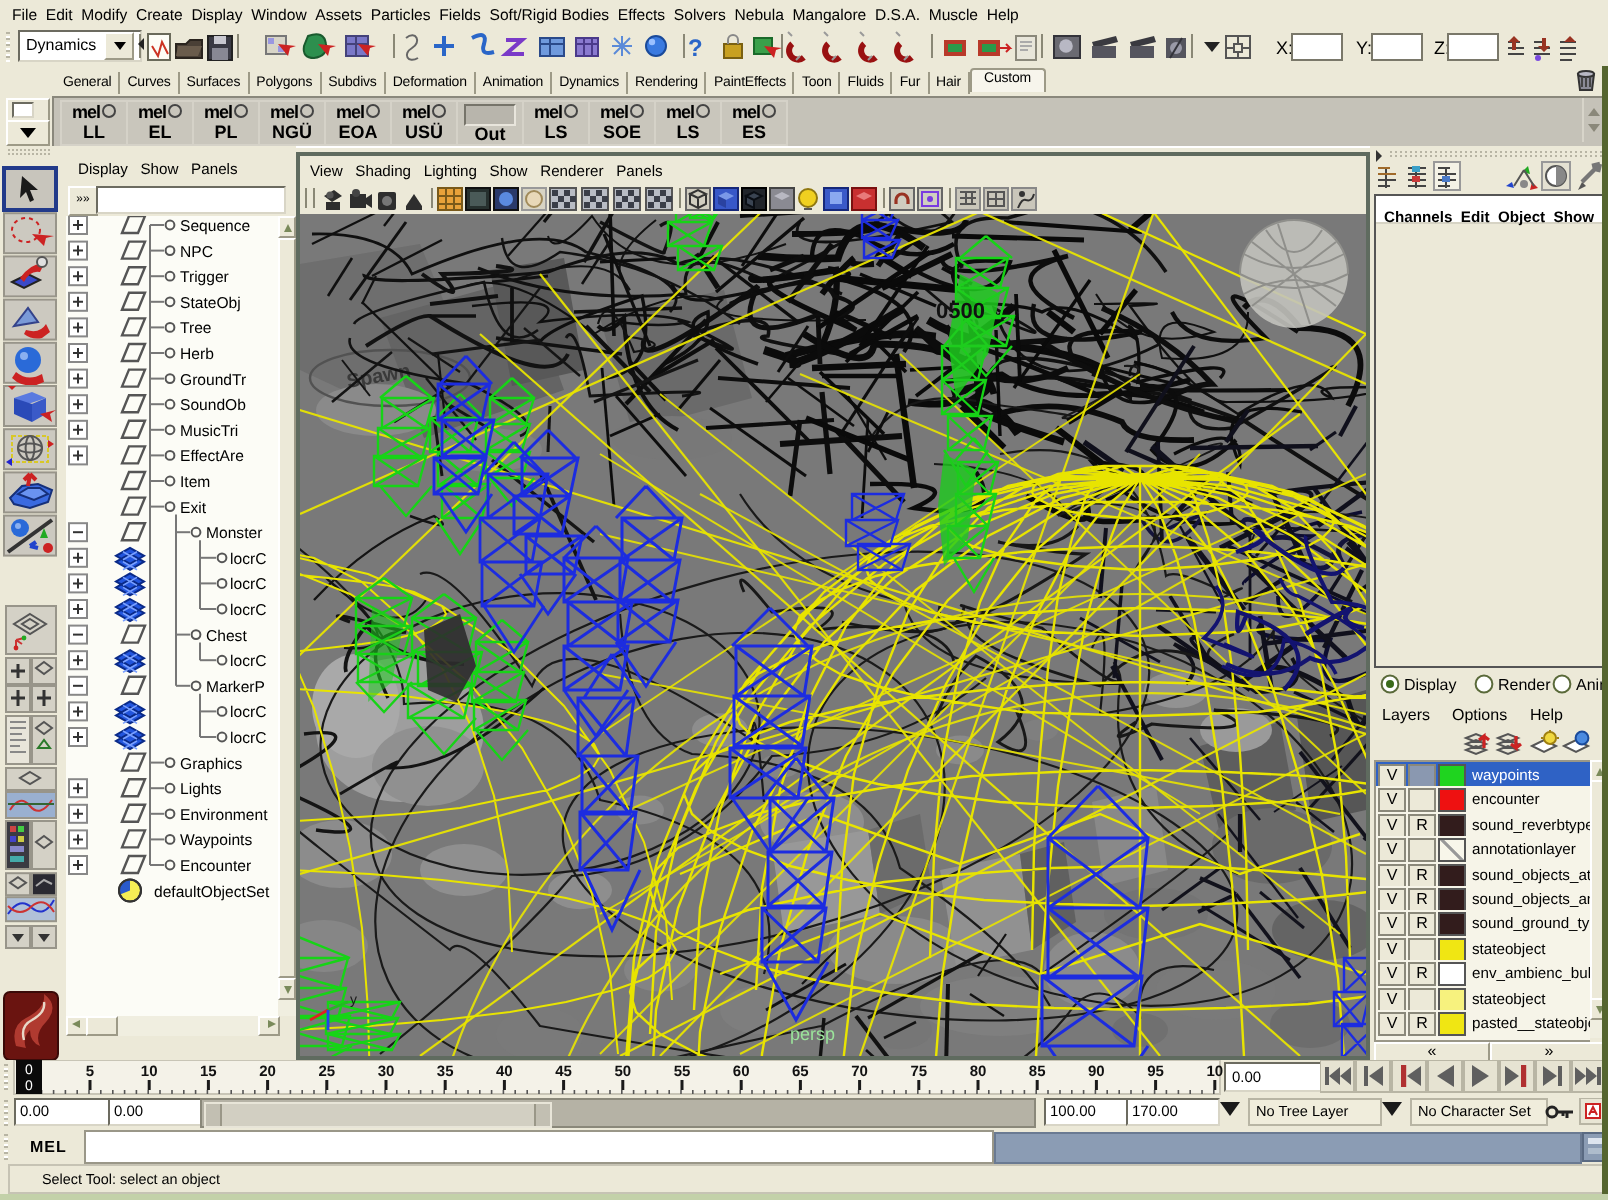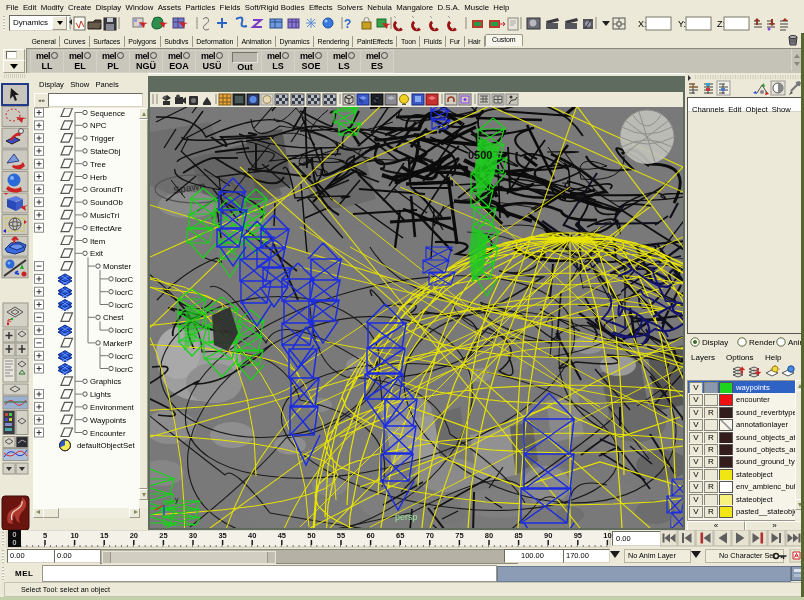--- a/index.html
+++ b/index.html
@@ -547,20 +547,23 @@
         <div style="width:0;height:0;border:2.5px solid transparent;border-right:4px solid #7a8a5a;margin:1px 0 0 0px;"></div>
       </div>
     <div class="raised" style="position:absolute;left:10px;top:0;width:14px;height:8px;"></div>
     <div class="raised" style="position:absolute;left:96px;top:0;width:9px;height:8px;">
         <div style="width:0;height:0;border:2.5px solid transparent;border-left:4px solid #7a8a5a;margin:1px 0 0 4px;"></div>
       </div>
   </div>
 </div>
 
 <div class="abs" id="viewport" style="left:148px;top:76px;width:537px;height:454px;background:#5f6b5f;">
+  <div class="abs" style="left:2px;top:2px;width:533px;height:14px;background:#ece9d8;">
+    <div class="txt" style="position:absolute;left:5px;top:2.5px;font-size:7.6px;">View&nbsp;&nbsp;&nbsp;Shading&nbsp;&nbsp;&nbsp;Lighting&nbsp;&nbsp;&nbsp;Show&nbsp;&nbsp;&nbsp;Renderer&nbsp;&nbsp;&nbsp;Panels</div>
+  </div>
   <div class="abs" id="vpicons" style="left:2px;top:16px;width:533px;height:15px;background:#ece9d8;">
   <svg width="533" height="15">
         <path d="M3 2 v10 M7 2 v10" stroke="#8a8876"></path>
         <g fill="#2e2e2e">
           <g transform="translate(10,2)">
             <path d="M2 4 l5 -3 l4 3 l-5 3 z M3 7 h7 v4 h-7 z"></path>
             <circle cx="5" cy="3.5" r="1.8" fill="#555"></circle>
           </g>
           <g transform="translate(24,2)">
             <rect x="1" y="3" width="8" height="7"></rect>
@@ -1121,21 +1124,21 @@
         <rect x="0" y="0" width="14" height="14" fill="#e4e1d2" stroke="#999"></rect>
         <circle cx="7" cy="7" r="5" fill="#fff" stroke="#555"></circle>
         <path d="M7 2 a5 5 0 0 1 0 10 z" fill="#888"></path>
       </g>
     <g transform="translate(103,8)">
         <path d="M12 1 l-9 9 m9 -9 l-4 1 m4 -1 l-1 4" stroke="#777" stroke-width="2.2" fill="none"></path>
         <path d="M3 10 l-2 4 l4 -2 z" fill="#555"></path>
       </g>
   </svg>
   <div class="abs" style="left:2px;top:24px;width:116px;height:235px;border:1px solid #555;border-right:none;background:#ece9d8;">
-    <div style="height:13px;background:#fff;border-bottom:1px solid #d6d3c4;"><span class="txt" style="margin-left:4px;line-height:13px;display:inline-block;font-size:7.6px;">Channels&nbsp;&nbsp;Edit&nbsp;&nbsp;Object&nbsp;&nbsp;Show</span></div>
+    <div style="height:13px;background:#fff;border-bottom:1px solid #d6d3c4;"><span class="txt" style="margin-left:4px;line-height:13px;display:inline-block;font-size:7.6px;font-weight:bold;">Channels&nbsp;&nbsp;Edit&nbsp;&nbsp;Object&nbsp;&nbsp;Show</span></div>
   </div>
   <div class="abs" id="layered" style="left:0px;top:260px;width:119px;height:197px;font-size:7.6px;">
     <svg class="abs" style="left:0;top:0" width="119" height="46">
       <g font-family="Liberation Sans" font-size="8" fill="#000">
         <circle cx="10" cy="9" r="4.2" fill="#fff" stroke="#5a6a3a"></circle>
           <circle cx="10" cy="9" r="2" fill="#3a6a1a"></circle>
         <text x="17" y="12">Display</text>
         <circle cx="57" cy="9" r="4.2" fill="#fff" stroke="#5a6a3a"></circle>
         <text x="64" y="12">Render</text>
         <circle cx="96" cy="9" r="4.2" fill="#fff" stroke="#5a6a3a"></circle>
@@ -1326,26 +1329,26 @@
 <div class="abs" id="rangeslider" style="left:0;top:548px;width:804px;height:17px;background:#ece9d8;">
   <div class="abs handle" style="left:1px;top:2px;height:13px;"></div>
   <div class="sunk abs" style="left:7px;top:1px;width:44px;height:12px;font-size:7.5px;line-height:12px;padding-left:2px;">0.00</div>
   <div class="sunk abs" style="left:54px;top:1px;width:44px;height:12px;font-size:7.5px;line-height:12px;padding-left:2px;">0.00</div>
   <div class="abs" style="left:100px;top:1px;width:416px;height:13px;background:#b5b2a5;border:1px solid #8a887a;">
     <div class="abs" style="left:1px;top:1px;width:172px;height:11px;background:#d2cfc2;border:1px solid #e8e5d8;">
       <div style="position:absolute;left:0;top:0;width:7px;height:11px;background:#c2bfb2;border-right:1px solid #9a9788;"></div>
       <div style="position:absolute;right:0;top:0;width:7px;height:11px;background:#c2bfb2;border-left:1px solid #9a9788;"></div>
     </div>
   </div>
-  <div class="sunk abs" style="left:504px;top:1px;width:43px;height:12px;font-size:7.5px;line-height:12px;padding-left:16px;">100.00</div>
+  <div class="sunk abs" style="left:522px;top:1px;width:43px;height:12px;font-size:7.5px;line-height:12px;padding-left:2px;">100.00</div>
   <div class="sunk abs" style="left:563px;top:1px;width:43px;height:12px;font-size:7.5px;line-height:12px;padding-left:2px;">170.00</div>
   <div class="abs" style="left:610px;top:3px;width:0;height:0;border:5px solid transparent;border-top:7px solid #1a1a1a;"></div>
-  <div class="abs" style="left:624px;top:1px;width:62px;height:12px;background:#f0eddc;border:1px solid #b8b5a4;font-size:7.3px;line-height:12px;padding-left:3px;">No Anim Layer</div>
+  <div class="abs" style="left:624px;top:1px;width:62px;height:12px;background:#f0eddc;border:1px solid #b8b5a4;font-size:7.3px;line-height:12px;padding-left:3px;">No Tree Layer</div>
   <div class="abs" style="left:691px;top:3px;width:0;height:0;border:5px solid transparent;border-top:7px solid #1a1a1a;"></div>
-  <div class="abs" style="left:705px;top:1px;width:64px;height:12px;background:#f0eddc;border:1px solid #b8b5a4;font-size:7.3px;line-height:12px;padding-left:13px;">No Character Set</div>
+  <div class="abs" style="left:705px;top:1px;width:64px;height:12px;background:#f0eddc;border:1px solid #b8b5a4;font-size:7.3px;line-height:12px;padding-left:3px;">No Character Set</div>
   <svg class="abs" style="left:772px;top:1px" width="32" height="15">
     <circle cx="4" cy="7" r="2.5" fill="none" stroke="#222" stroke-width="1.5"></circle>
       <path d="M6.5 7 h8 m-3 0 v3 m-2 -3 v2" stroke="#222" stroke-width="1.5"></path>
     <rect x="18" y="0" width="13" height="13" fill="#e8e5d4" stroke="#b8b5a4"></rect>
       <path d="M21 3 h7 v7 h-7 z" fill="#fff" stroke="#cc2222"></path>
       <path d="M22.5 8.5 l2 -4 l2 4 m-3.5 -1.5 h3" stroke="#cc2222" fill="none"></path>
   </svg>
 </div>
 
 <div class="abs" id="cmdline" style="left:0;top:565px;width:804px;height:17px;background:#ece9d8;">

